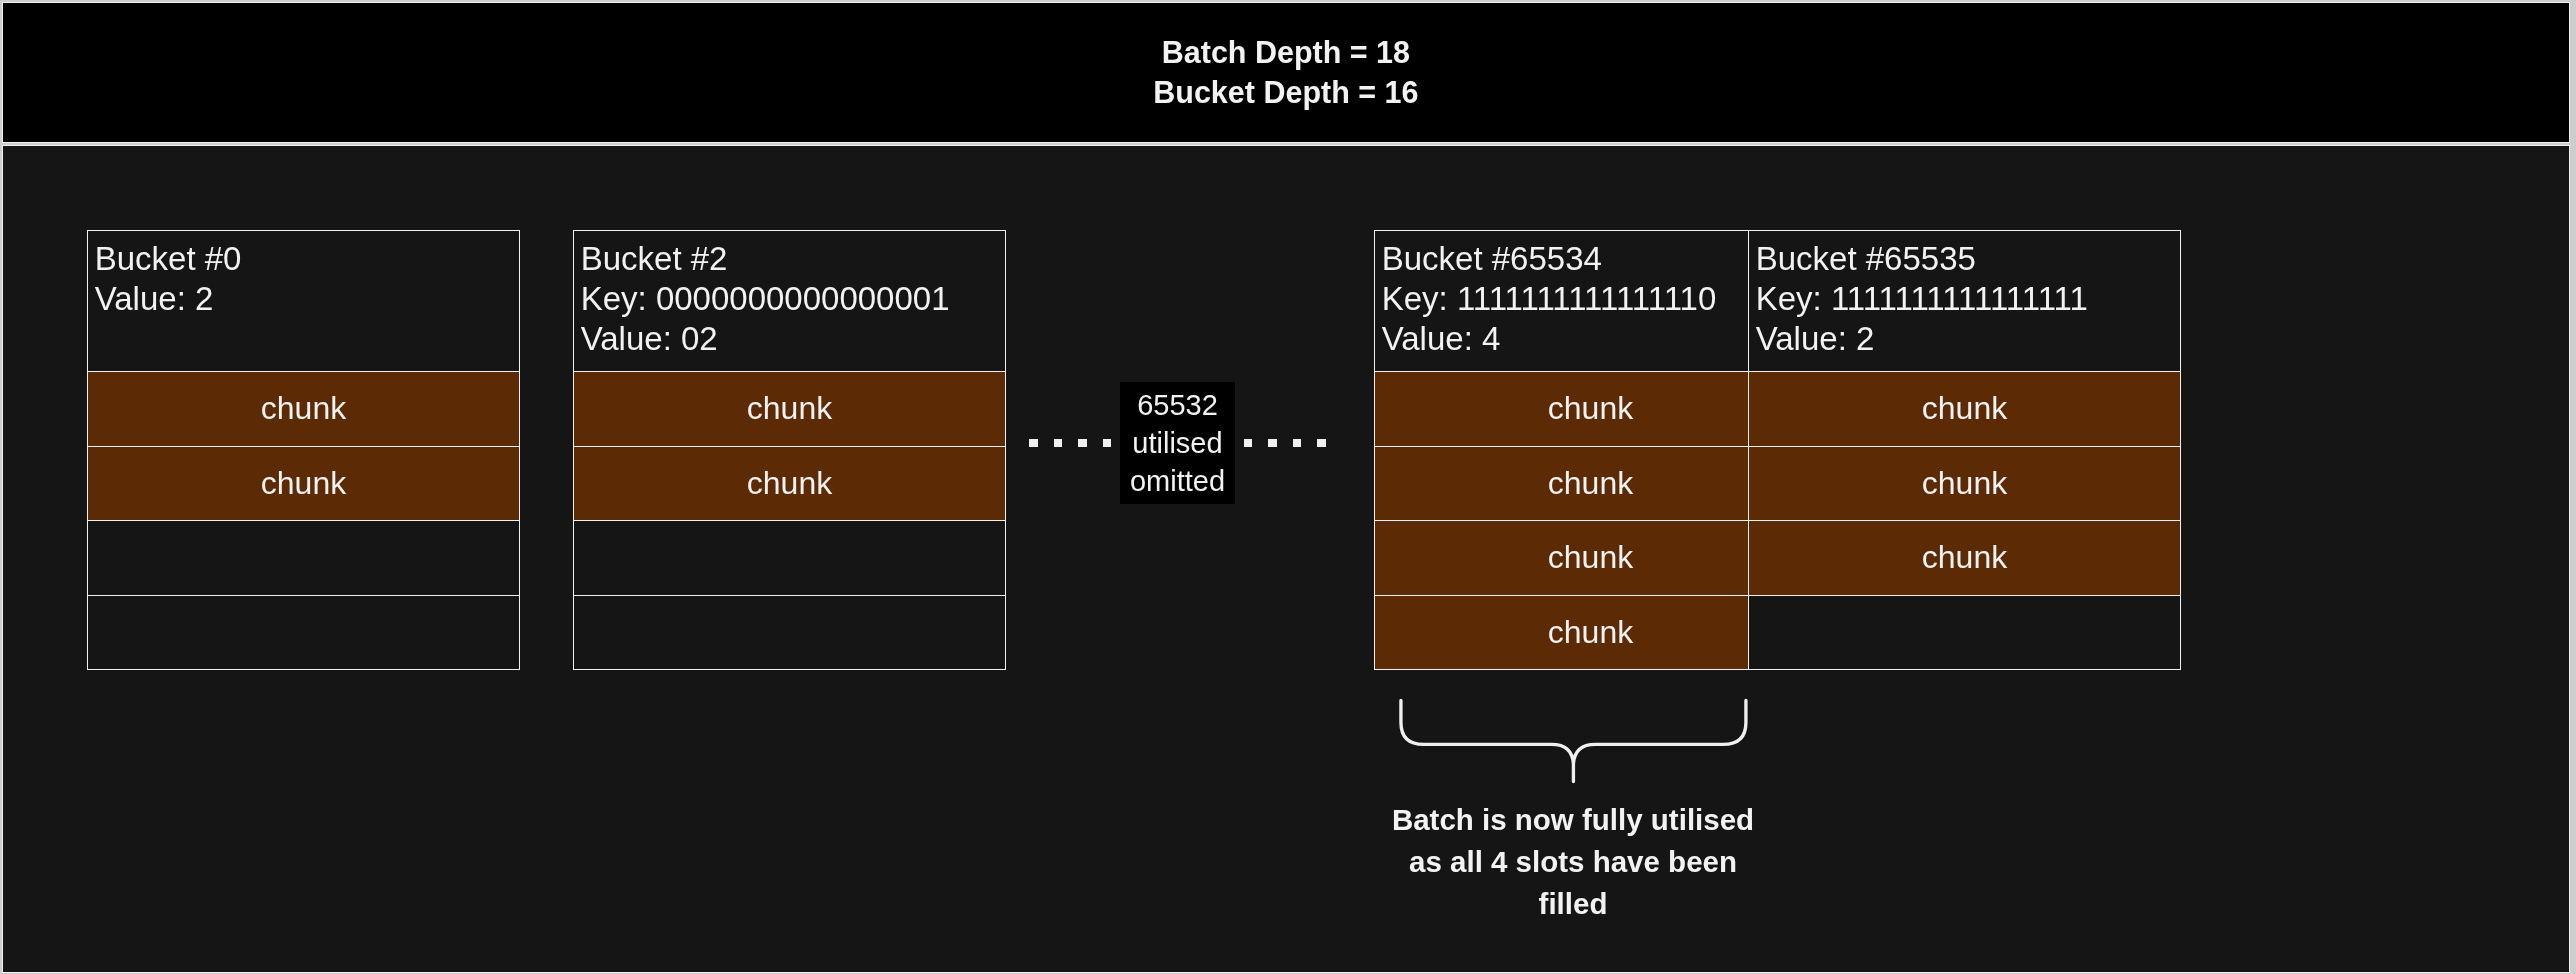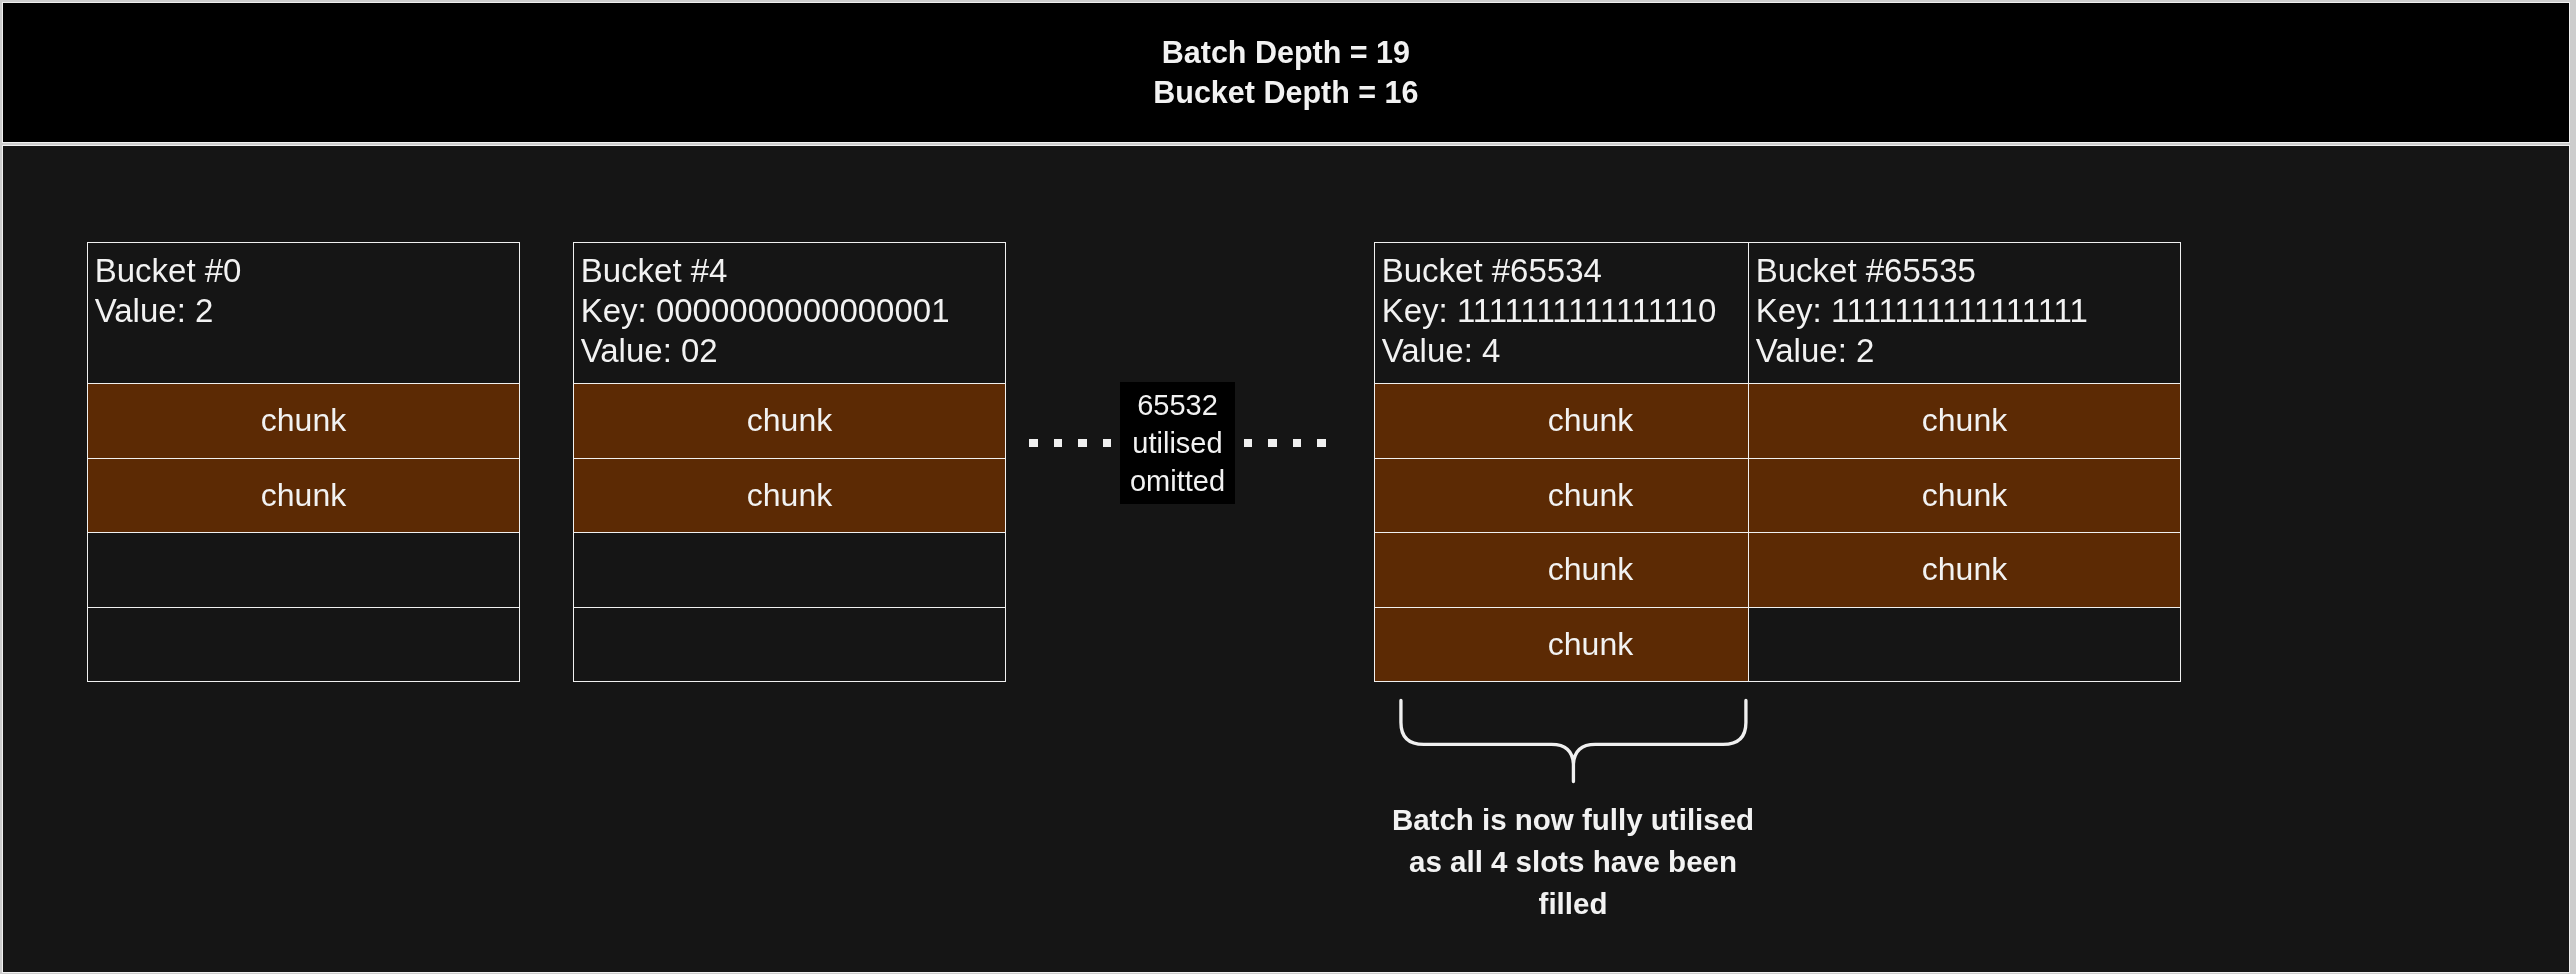--- a/index.html
+++ b/index.html
@@ -31,21 +31,21 @@
     width:2568px; height:828px;
     background:#151515;
     border:1.9px solid #f0f0f0;
   }
   
   .bucket {
     position:absolute; top:230px;
     width:433px; height:440px;
     border:1.9px solid #f0f0f0;
     background:#151515;
-    display:flex; flex-direction:column;margin-top:12px;
+    display:flex; flex-direction:column;
   }
   .bucket.pos-0 { left:87px; }
   .bucket.pos-1 { left:573px; }
   .bucket.pos-2 { left:1374px; }
   .bucket.pos-3 { left:1748px; }
   .bucket-head {
     height:140px; flex:none;
     padding:7.6px 3.8px 0 6.7px;
     font-size:33px; line-height:40px;
     white-space:nowrap;
@@ -85,21 +85,21 @@
     text-align:center;
     font-size:29.5px; line-height:42px;font-weight:bold;
   }
 </style>
 </head>
 <body>
 
 <div class="canvas">
 
   <div class="header-bar">
-    <div>Batch Depth = 19</div>
+    <div>Batch Depth = 18</div>
     <div>Bucket Depth = 16</div>
   </div>
 
   <div class="main-area"></div>
 
   <div class="bucket pos-0">
     <div class="bucket-head">
       <div>Bucket #0</div>
       <div>Value: 2</div>
     </div>
@@ -112,21 +112,21 @@
     <div class="slot empty">
         <span></span>
       </div>
     <div class="slot empty">
         <span></span>
       </div>
   </div>
 
   <div class="bucket pos-1">
     <div class="bucket-head">
-      <div>Bucket #4</div>
+      <div>Bucket #2</div>
       <div>Key: 0000000000000001</div>
       <div>Value: 02</div>
     </div>
     <div class="slot filled">
         <span>chunk</span>
       </div>
     <div class="slot filled">
         <span>chunk</span>
       </div>
     <div class="slot empty">

